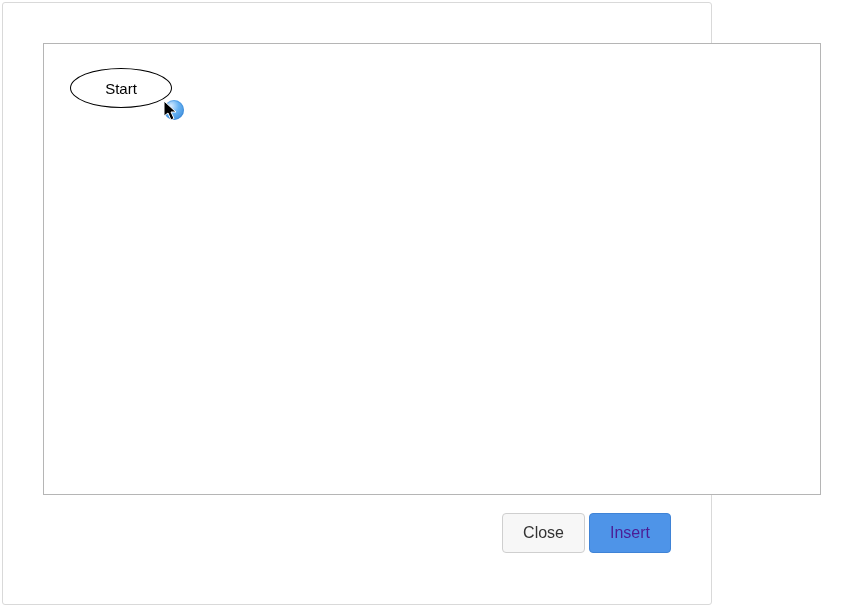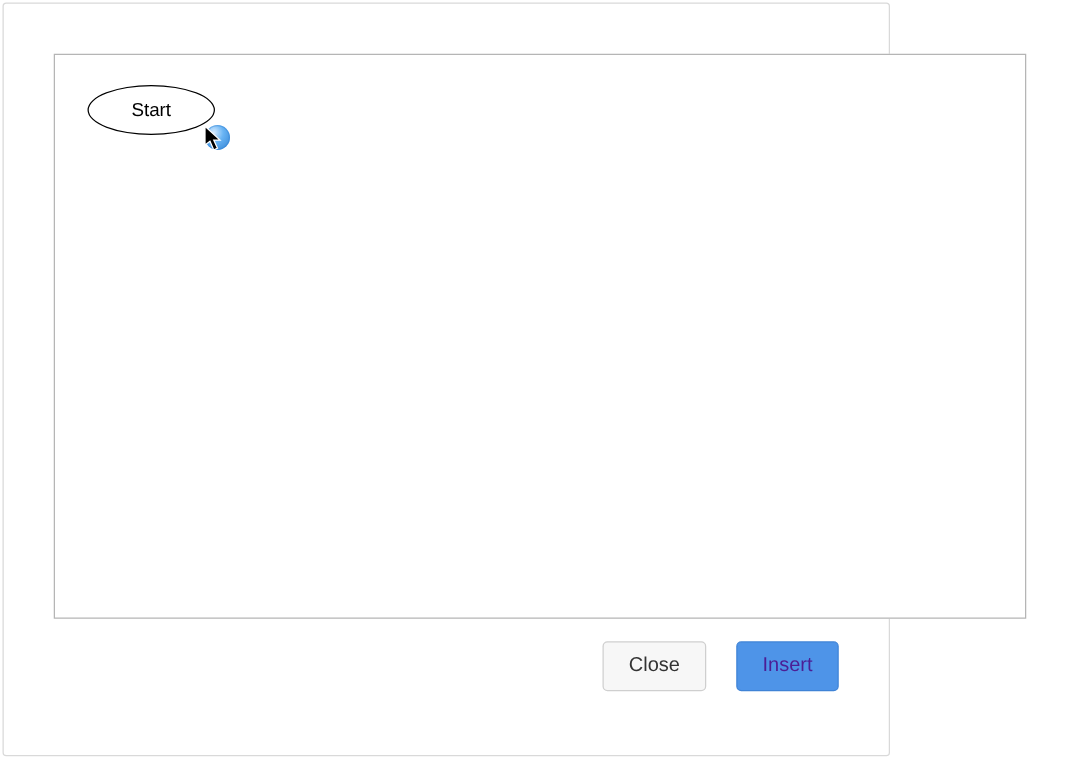--- a/index.html
+++ b/index.html
@@ -51,21 +51,21 @@
     width: 16px; height: 22px;
     pointer-events: none;
   }
   .button-row {
     position: absolute;
     left: 40px; right: 40px;
     top: 510px;
     height: 42px;
     display: flex;
     justify-content: flex-end;
-    gap: 24px;
+    gap: 4px;
   }
   .btn {
     height: 40px;
     padding: 0 20px;
     font-size: 16px;
     border-radius: 4px;
     cursor: pointer;
     display: inline-flex;
     align-items: center;
     justify-content: center;

